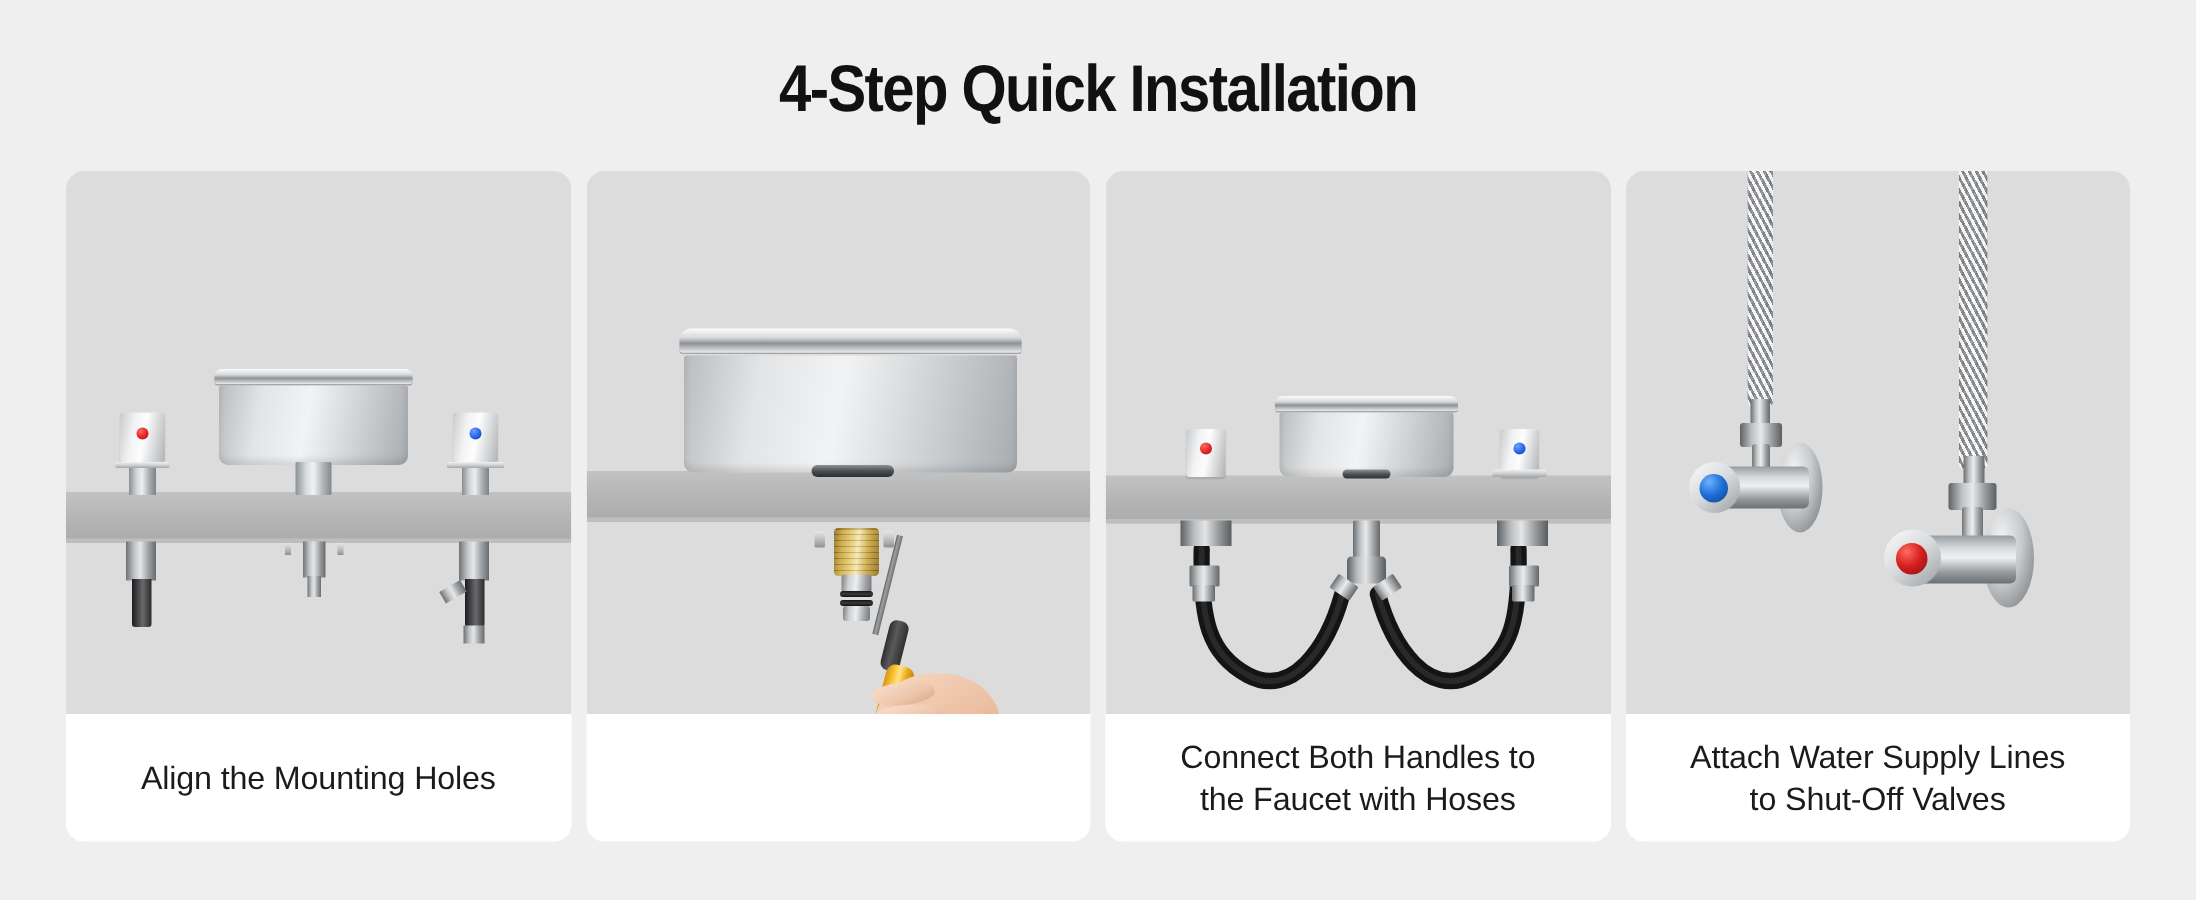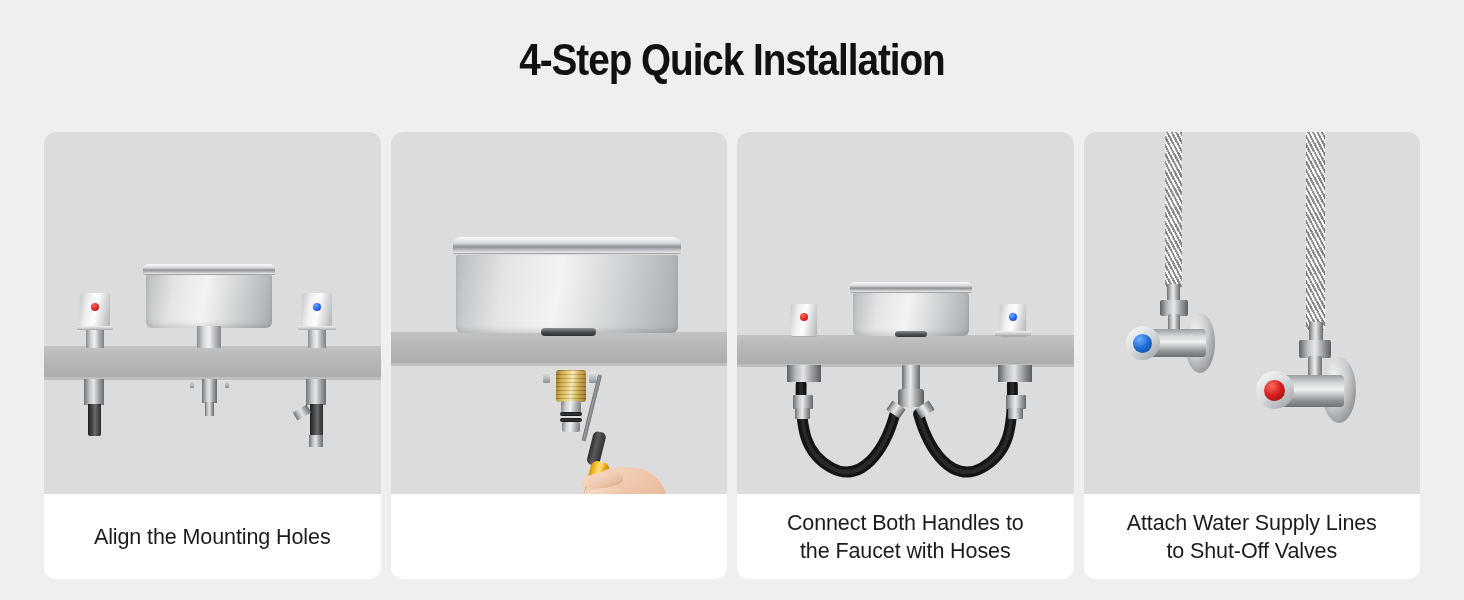--- a/index.html
+++ b/index.html
@@ -18,21 +18,21 @@
     font-weight:bold;
     font-size:44px;
     letter-spacing:-1.2px;
     color:#111111;
     transform:scaleX(0.88);
     transform-origin:center top;
     line-height:1.0;
   }
   .cards{
     position:absolute;
-    top:132px;left:44px;
+    top:114px;left:44px;
     width:1376px;height:378px;
     display:flex;
     gap:10px;
   }
   .card{
     position:relative;
     width:341px;height:447px;
     border-radius:12px;
     overflow:hidden;
     background:#ffffff;

